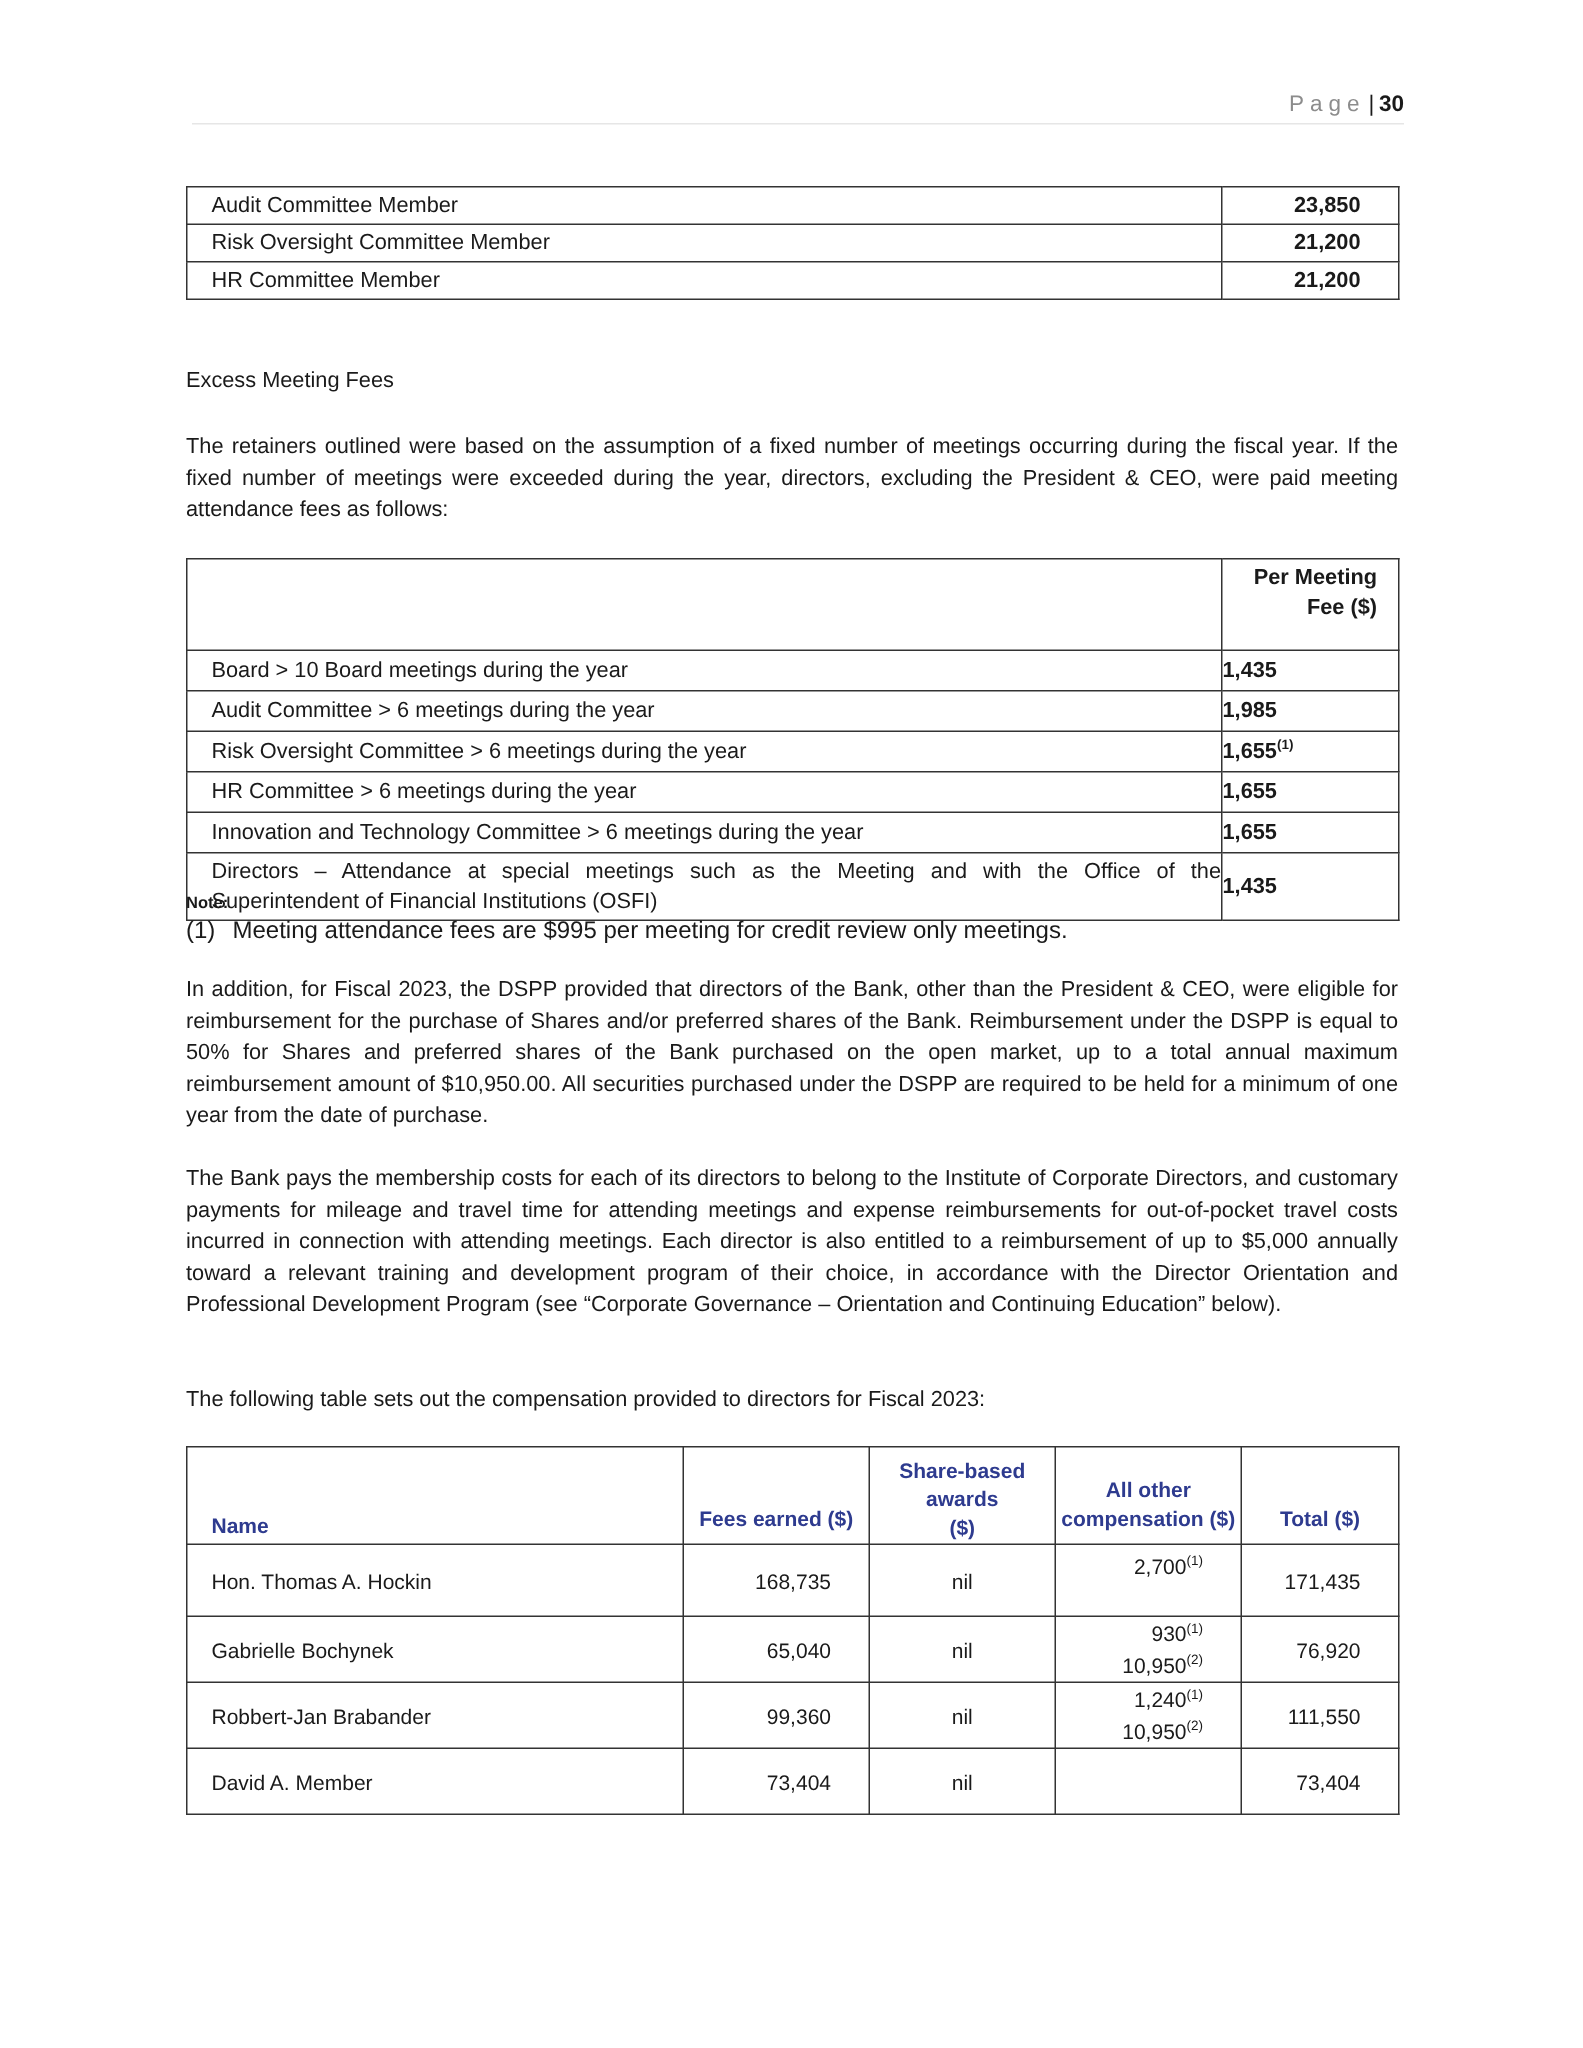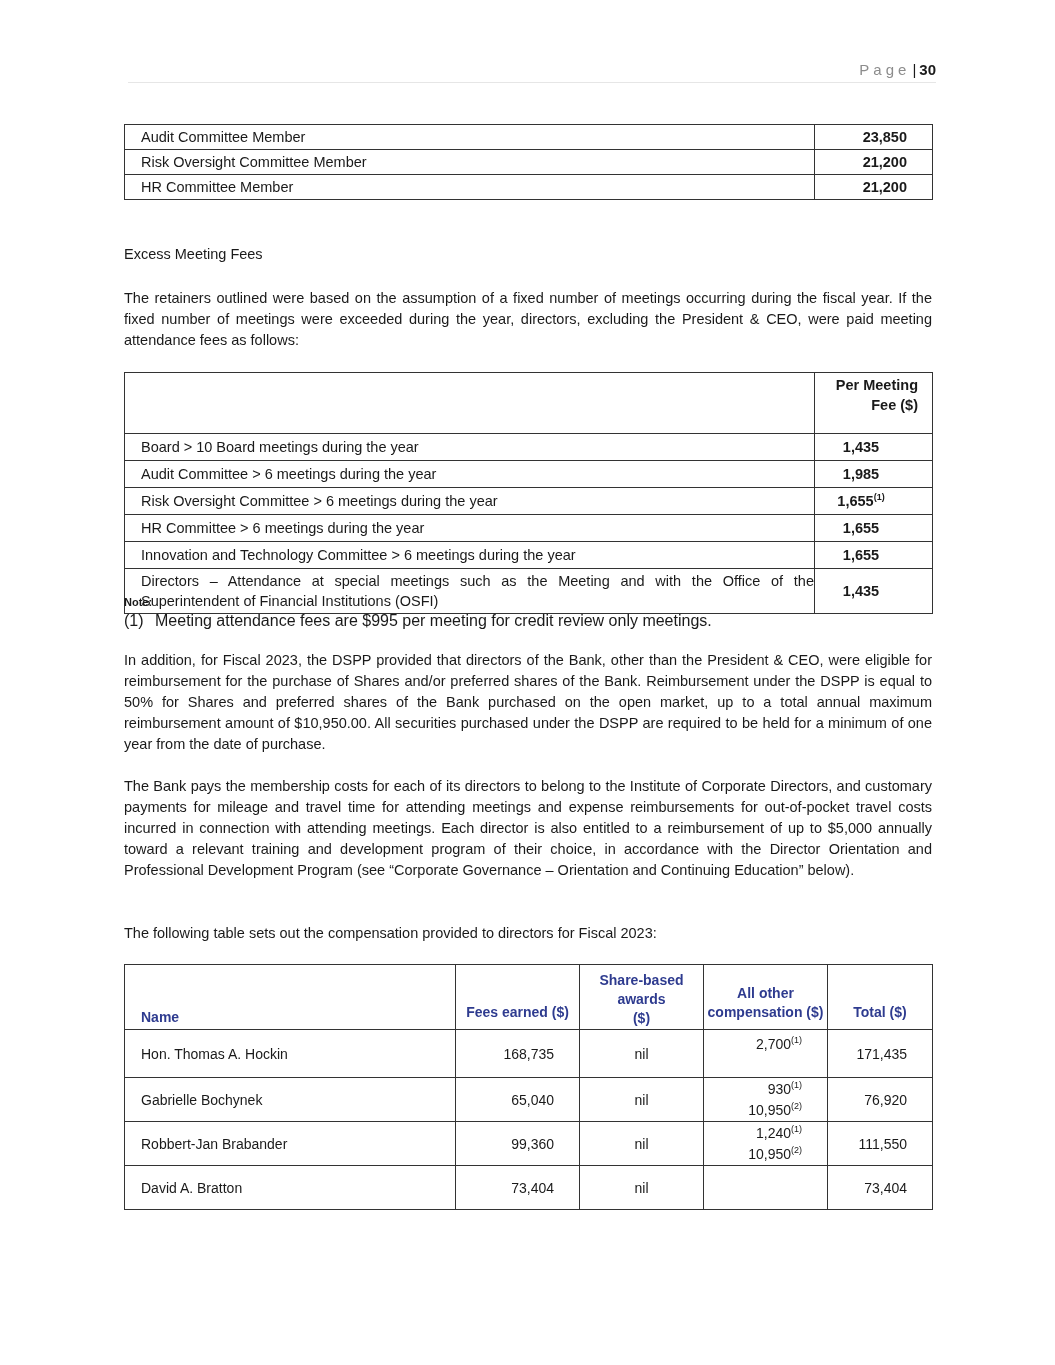--- a/index.html
+++ b/index.html
@@ -22,21 +22,21 @@
     .t1 { position: absolute; left: 124px; top: 124px; }
     .t1 td { height: 24px; padding: 0 0 0 16px; line-height: 24px; }
     .t1 td.num { text-align: right; padding: 0 25px 0 0; font-weight: bold; }
 
     .subhead { position: absolute; left: 124px; top: 246px; font-size: 14.5px; }
 
     .para { position: absolute; left: 124px; width: 808px; font-size: 14.5px; line-height: 21px; text-align: justify; }
 
     .t2 { position: absolute; left: 124px; top: 372px; }
     .t2 td { padding: 0 0 0 16px; height: 26px; line-height: 20px; }
-    .t2 td.num { text-align: center; padding: 0 25px 0 0; font-weight: bold; }
+    .t2 td.num { text-align: left; padding: 0 25px 0 0; font-weight: bold; }
     .t2 th { font-weight: bold; text-align: right; padding: 2px 14px 18px 0; line-height: 20px; height: 39px; }
     .t2 td.multi { text-align: justify; padding: 1px 0 1px 16px; height: 42px; }
 
     .note-label { position: absolute; left: 124px; top: 596px; font-size: 11px; font-weight: bold; }
     .note-item { position: absolute; left: 124px; top: 612px; font-size: 16px; }
     .note-item .nn { display: inline-block; width: 31px; }
 
     .t3 { position: absolute; left: 124px; top: 964px; }
     .t3 th { color: #2e3b8f; font-weight: bold; font-size: 14px; line-height: 19px; height: 57px; vertical-align: bottom; padding: 0 0 7px 0; }
     .t3 th.name-h { text-align: left; padding-left: 16px; padding-bottom: 2px; }
@@ -158,20 +158,20 @@
     <td class="r">76,920</td>
   </tr>
   <tr>
     <td class="name">Robbert-Jan Brabander</td>
     <td class="r">99,360</td>
     <td class="c">nil</td>
     <td class="oth"><span>1,240</span><sup>(1)</sup><br><span>10,950</span><sup>(2)</sup></td>
     <td class="r">111,550</td>
   </tr>
   <tr>
-    <td class="name">David A. Bratton</td>
+    <td class="name">David A. Member</td>
     <td class="r">73,404</td>
     <td class="c">nil</td>
     <td class="oth"><span></span></td>
     <td class="r">73,404</td>
   </tr>
 </tbody>
   </table>
 
 </body></html>

